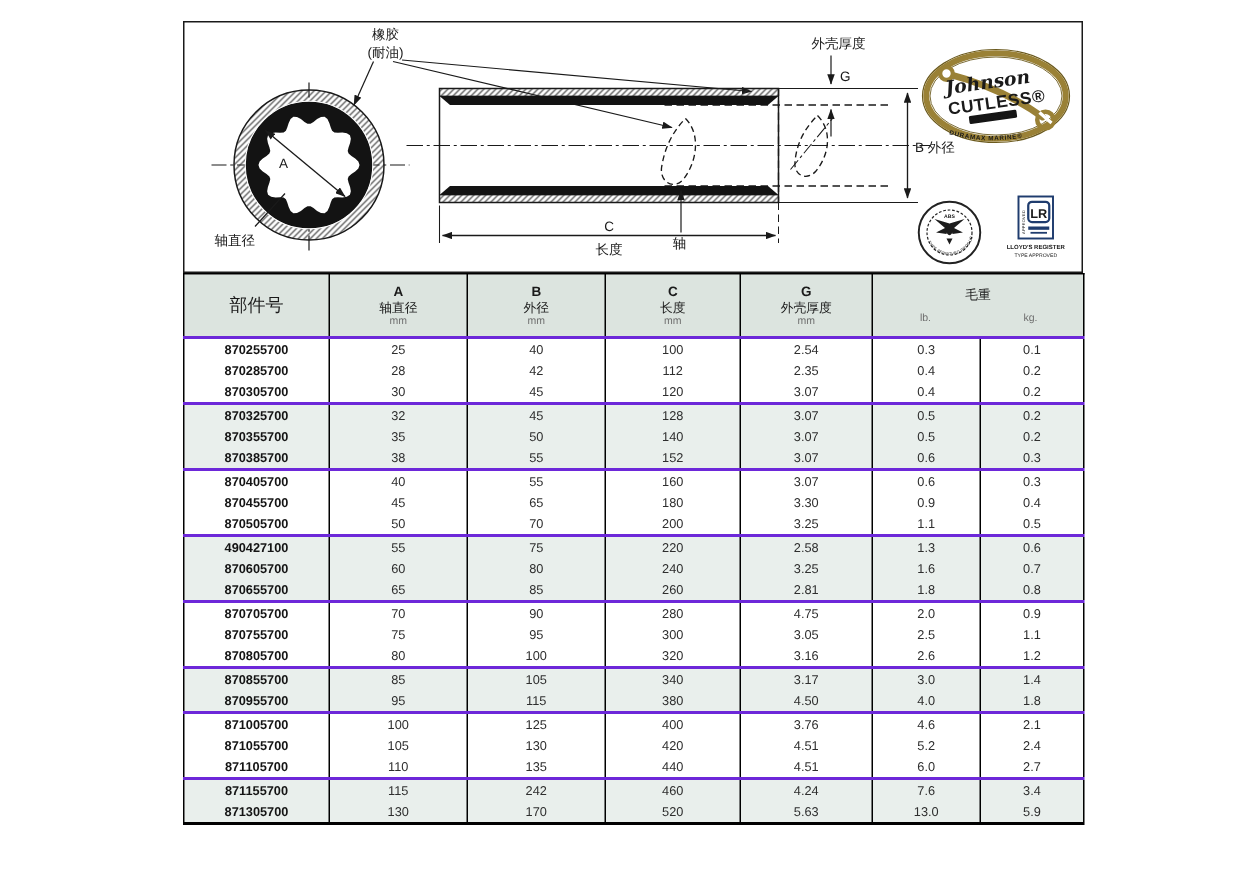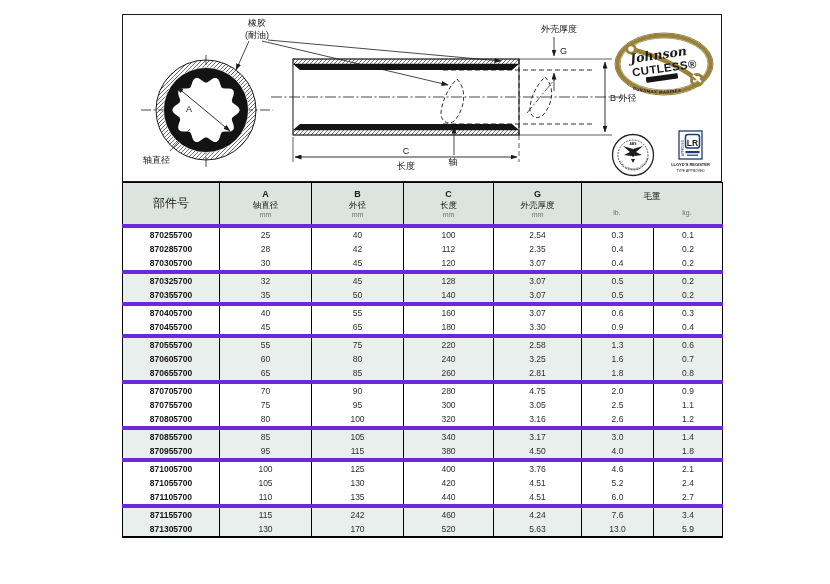--- a/index.html
+++ b/index.html
@@ -14,21 +14,21 @@
   table.dim th, table.dim td{padding:0;margin:0;}
   thead th{background:#dce4df;border:1px solid #000;height:41px;vertical-align:middle;
            font-weight:normal;text-align:center;}
   .h-part{font-size:12px;color:#1a1a1a;}
   .h-letter{font-size:9px;font-weight:bold;color:#1a1a1a;line-height:11px;}
   .h-name{font-size:8.5px;color:#1a1a1a;line-height:10px;}
   .h-unit{font-size:7px;color:#6e6e6e;line-height:9px;}
   .h-wlabel{font-size:8.5px;color:#1a1a1a;line-height:10px;}
   .weight-units{display:flex;margin-top:7px;}
   .weight-units span{flex:1;font-size:7px;color:#6e6e6e;line-height:9px;text-align:center;}
-  tbody{border-top:4px solid #6d28d9;}
+  tbody{border-top:2px solid #6d28d9;}
   tbody.shaded td{background:#e9efec;}
   tbody td{border-left:1px solid #000;border-right:1px solid #000;text-align:center;
            height:14px;line-height:14px;font-size:8.5px;color:#2e2e2e;
            font-stretch:condensed;}
   tbody td.pn{font-weight:bold;color:#141414;}
   text{fill:#1a1a1a;}
 </style>
 </head>
 <body>
 
@@ -239,44 +239,62 @@
           </tr>
           <tr>
             <td class="pn">870355700</td>
             <td class="val">35</td>
             <td class="val">50</td>
             <td class="val">140</td>
             <td class="val">3.07</td>
             <td class="val">0.5</td>
             <td class="val">0.2</td>
           </tr>
+          <tr>
+            <td class="pn">870385700</td>
+            <td class="val">38</td>
+            <td class="val">55</td>
+            <td class="val">152</td>
+            <td class="val">3.07</td>
+            <td class="val">0.6</td>
+            <td class="val">0.3</td>
+          </tr>
         </tbody>
         <tbody>
           <tr>
             <td class="pn">870405700</td>
             <td class="val">40</td>
             <td class="val">55</td>
             <td class="val">160</td>
             <td class="val">3.07</td>
             <td class="val">0.6</td>
             <td class="val">0.3</td>
           </tr>
           <tr>
             <td class="pn">870455700</td>
             <td class="val">45</td>
             <td class="val">65</td>
             <td class="val">180</td>
             <td class="val">3.30</td>
             <td class="val">0.9</td>
             <td class="val">0.4</td>
           </tr>
+          <tr>
+            <td class="pn">870505700</td>
+            <td class="val">50</td>
+            <td class="val">70</td>
+            <td class="val">200</td>
+            <td class="val">3.25</td>
+            <td class="val">1.1</td>
+            <td class="val">0.5</td>
+          </tr>
         </tbody>
         <tbody class="shaded">
           <tr>
-            <td class="pn">870555700</td>
+            <td class="pn">490427100</td>
             <td class="val">55</td>
             <td class="val">75</td>
             <td class="val">220</td>
             <td class="val">2.58</td>
             <td class="val">1.3</td>
             <td class="val">0.6</td>
           </tr>
           <tr>
             <td class="pn">870605700</td>
             <td class="val">60</td>

